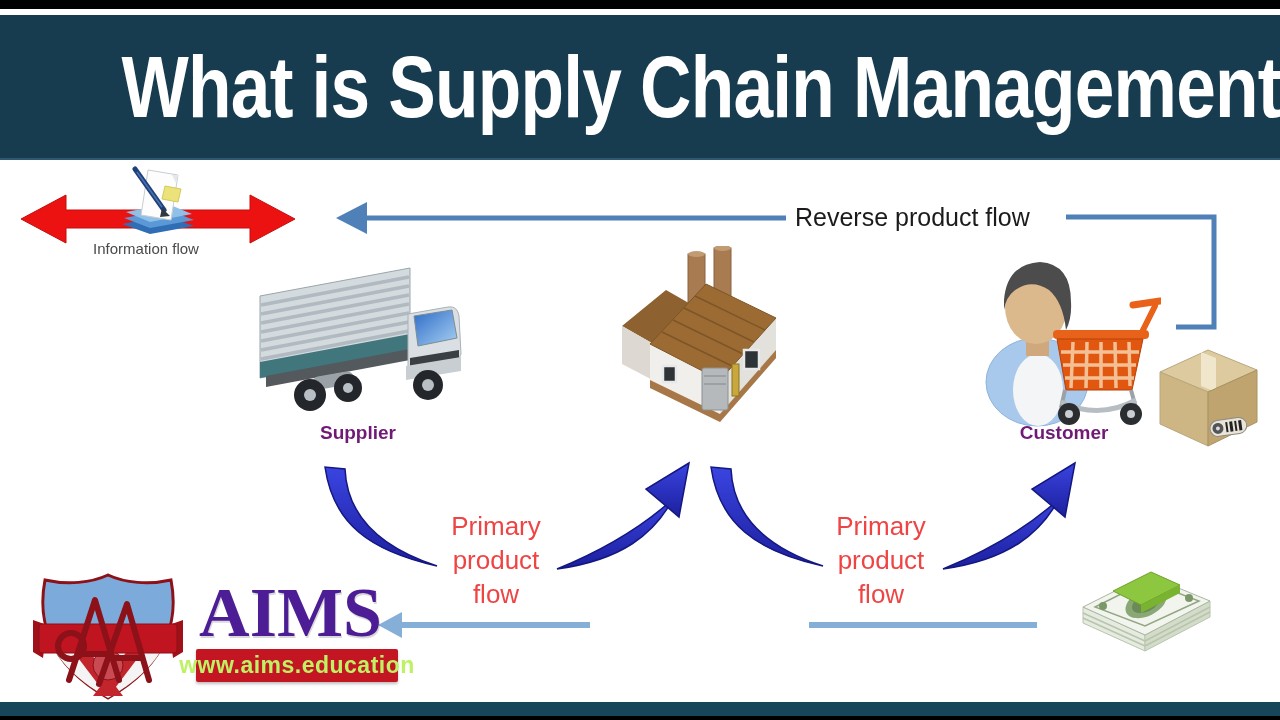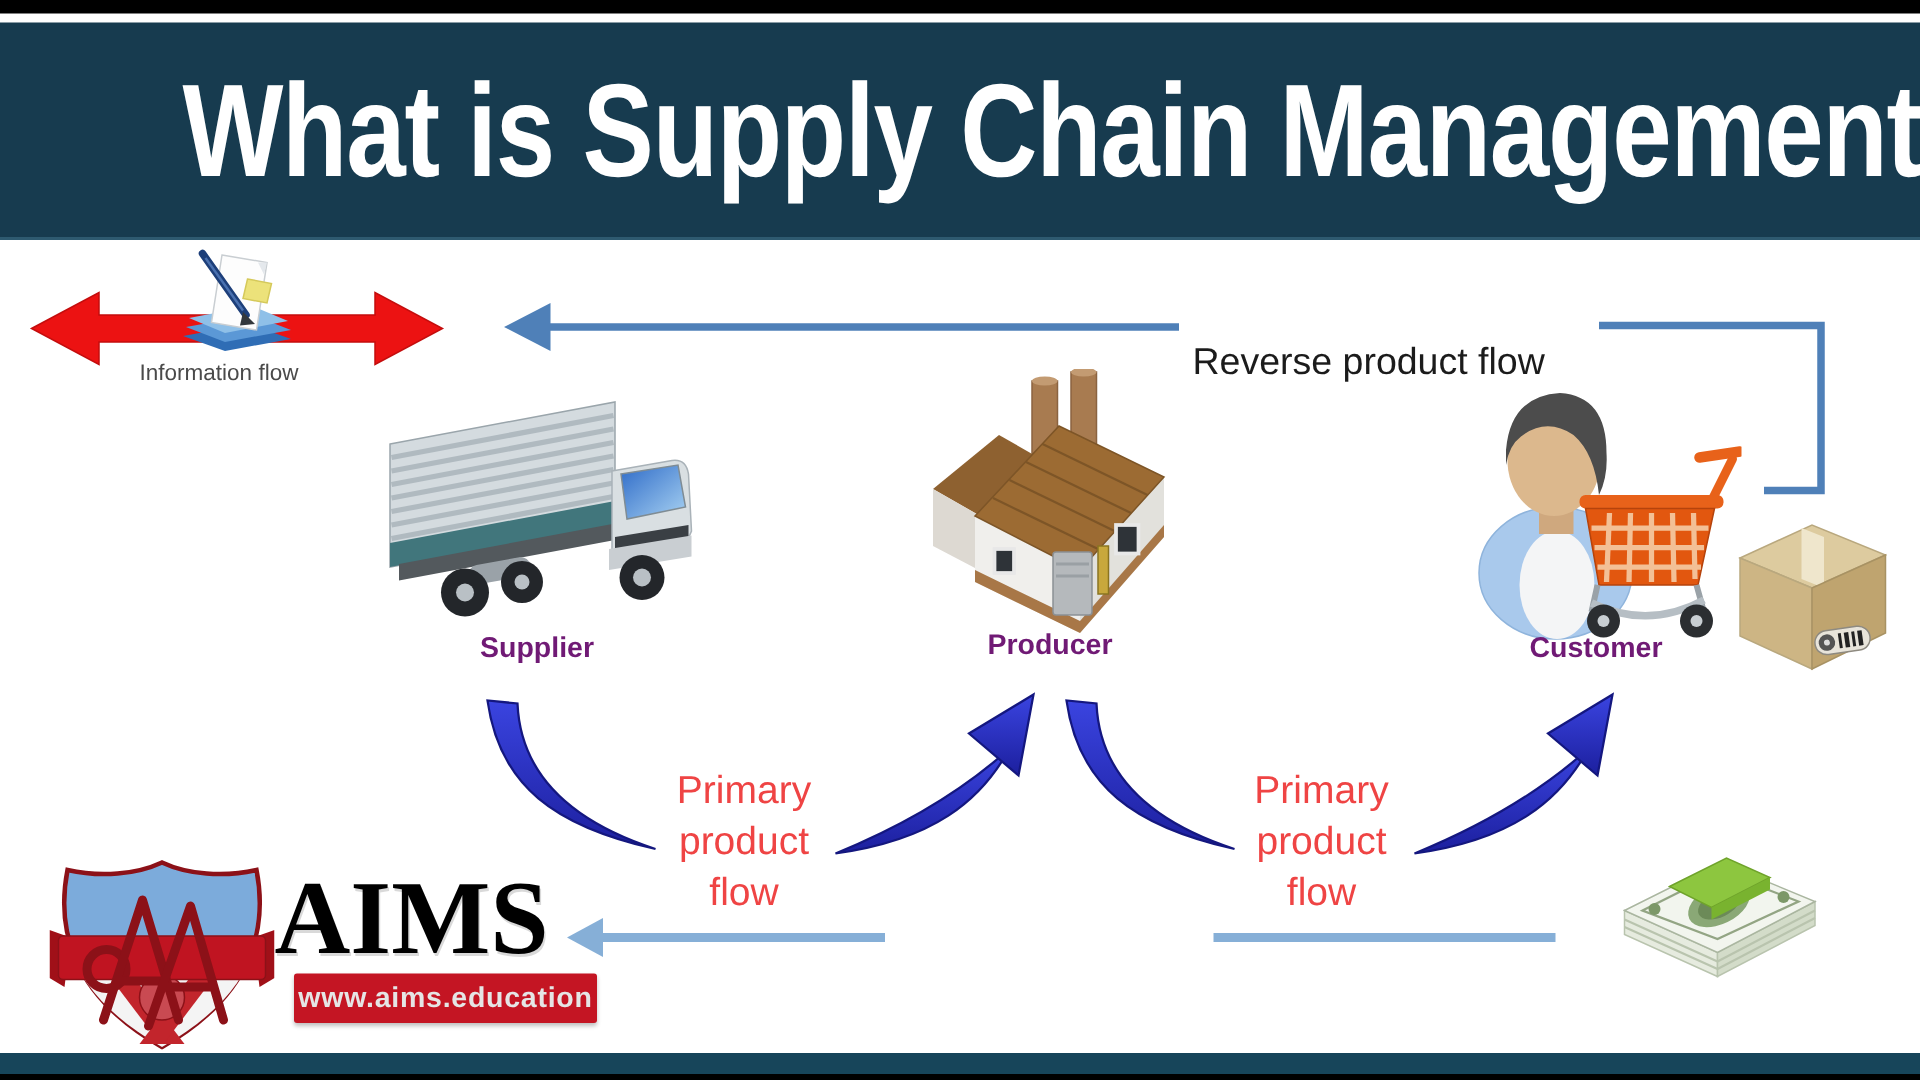--- a/index.html
+++ b/index.html
@@ -12,37 +12,37 @@
   .header{left:0;top:15px;width:1280px;height:143px;background:#173B4F;border-bottom:2px solid #2e5a70;}
   .title{left:0;top:36px;width:1280px;text-align:center;color:#fff;font-weight:bold;
          font-size:88px;letter-spacing:-1px;transform:scaleX(0.81);transform-origin:50% 50%;
          white-space:nowrap;}
   .bar-bottom-teal{left:0;top:702px;width:1280px;height:14px;background:#17455A;}
   .bar-bottom-black{left:0;top:716px;width:1280px;height:4px;background:#000;}
 
   
   .lbl{color:#1e1e1e;}
   .info-lbl{left:60px;top:240px;width:172px;text-align:center;font-size:15px;color:#4a4a4a;}
-  .reverse-lbl{left:795px;top:203px;width:270px;font-size:25px;color:#1b1b1b;margin-top:24px;}
+  .reverse-lbl{left:795px;top:203px;width:270px;font-size:25px;color:#1b1b1b;}
   .entity-lbl{width:200px;text-align:center;font-size:19px;font-weight:bold;color:#701a75;}
   .supplier-lbl{left:258px;top:422px;}
   .producer-lbl{left:600px;top:420px;}
   .customer-lbl{left:964px;top:422px;}
   .pflow{width:160px;text-align:center;font-size:26px;line-height:34px;color:#ef4444;}
   .pflow-left{left:416px;top:509px;}
   .pflow-right{left:801px;top:509px;}
   .cash-lbl{left:597px;top:610px;width:200px;text-align:center;font-size:26px;color:#1b1b1b;}
 
   
-  .aims-word{left:183px;top:578px;width:215px;text-align:left;
+  .aims-word{left:183px;top:578px;width:215px;text-align:center;
              font-family:"Liberation Serif",serif;font-weight:bold;font-size:70px;line-height:70px;
-             color:#000000;text-shadow:1px 2px 0 rgba(0,0,0,0.15);}
+             color:#4c1d95;text-shadow:1px 2px 0 rgba(0,0,0,0.15);}
   .aims-banner{left:196px;top:649px;width:202px;height:33px;background:#C41523;border-radius:2px;
                box-shadow:0 2px 3px rgba(0,0,0,0.25);display:flex;align-items:center;justify-content:center;}
-  .aims-banner span{color:#e5e5e5;font-weight:bold;font-size:19px;letter-spacing:0.5px;}
+  .aims-banner span{color:#bef264;font-weight:bold;font-size:23px;letter-spacing:0.5px;}
   svg{display:block;}
 </style>
 </head>
 <body>
 
 <div class="stage">
 
   <div class="abs bar-top-black"></div>
 
   <div class="abs header"></div>
@@ -246,18 +246,17 @@
     <div>flow</div>
   </div>
   <div class="abs pflow pflow-right">
     <div>Primary</div>
     <div>product</div>
     <div>flow</div>
   </div>
 
 
   <div class="abs entity-lbl supplier-lbl">Supplier</div>
-  <div class="abs entity-lbl producer-lbl">Producer</div>
   <div class="abs entity-lbl customer-lbl">Customer</div>
 
   <div class="abs bar-bottom-teal"></div>
   <div class="abs bar-bottom-black"></div>
 </div>
 
 </body></html>

